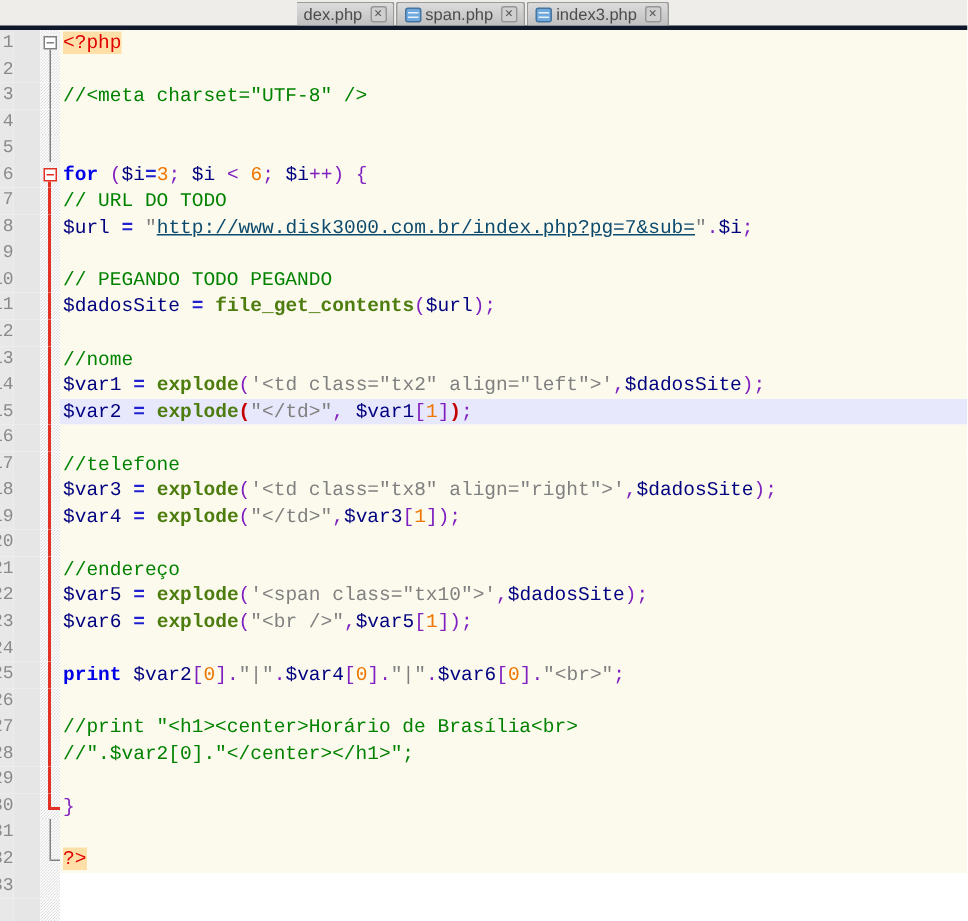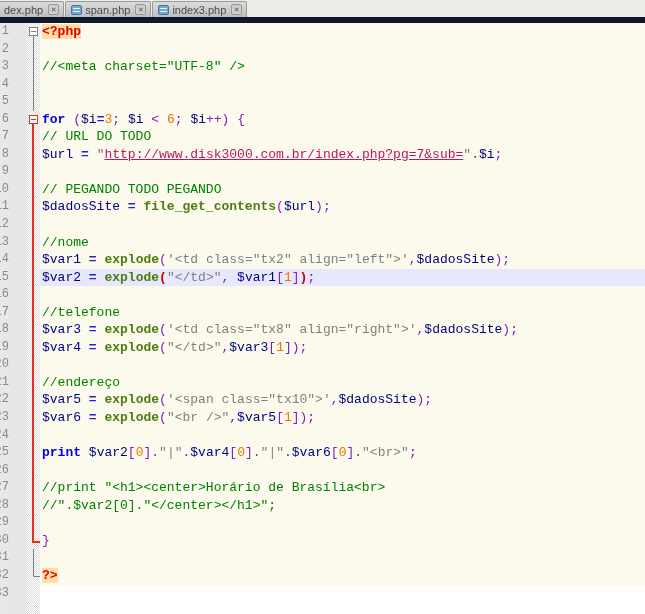--- a/index.html
+++ b/index.html
@@ -7,23 +7,24 @@
     width:645px;height:614px;overflow:hidden;background:#fff;
     font-family:"Liberation Sans",sans-serif;
     position:relative;
   }
   .window{width:645px;height:614px;display:flex;flex-direction:column;}
 
   
   .tab-bar{
     height:17px;flex:0 0 17px;
     background:#efede9;
-    border-bottom:6px solid #0f172a;
+    border-bottom:3px solid #0f172a;
     display:flex;align-items:flex-end;
     white-space:nowrap;
+    justify-content:center;
   }
   .tab{
     height:15px;
     display:inline-flex;align-items:center;
     padding:0 4px 0 5px;
     background:linear-gradient(#dcdcdc,#bfbfbf);
     border:1px solid #9a9a9a;border-bottom:none;
     border-radius:2px 2px 0 0;
     margin-right:1px;
     font-size:11px;color:#4c4c4c;
@@ -116,25 +117,25 @@
   .bg-php{background:#fcfaec;}
   .bg-html{background:#ffffff;}
   .bg-hl{background:#e8e8fc !important;}
 
   
   .t-c{color:#008200;}
   .t-k{color:#0000e8;font-weight:bold;text-align:center;}
   .t-f{color:#4d7c0f;font-weight:bold;}
   .t-v{color:#000080;}
   .t-s{color:#808080;}
-  .t-u{color:#be185d;text-decoration:underline;}
+  .t-u{color:#0c4a6e;text-decoration:underline;}
   .t-n{color:#ee7500;}
   .t-o{color:#8020c0;}
   .t-e{color:#2020d0;font-weight:bold;}
-  .t-p{color:#e00000;font-weight:bold;background:#ffdfa8;}
+  .t-p{color:#e00000;font-weight:normal;background:#ffdfa8;}
   .t-m{color:#c40000;font-weight:bold;}
   .t-t{color:#000;}
 </style>
 </head>
 <body>
 
 <div class="window">
   <div class="tab-bar" id="tab-bar">
       <div class="tab">
         <span class="tlabel">dex.php</span>

